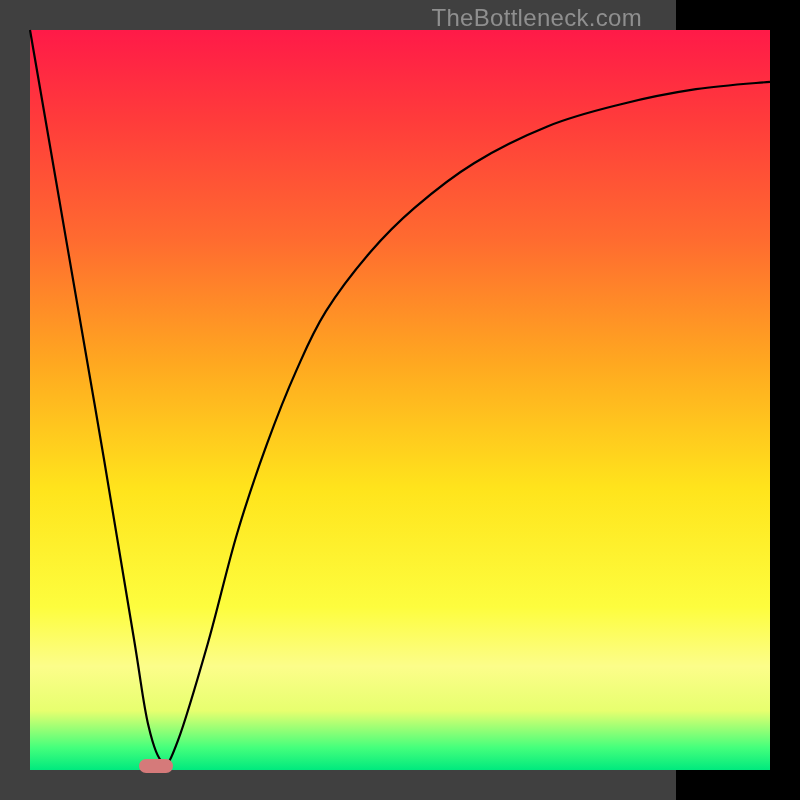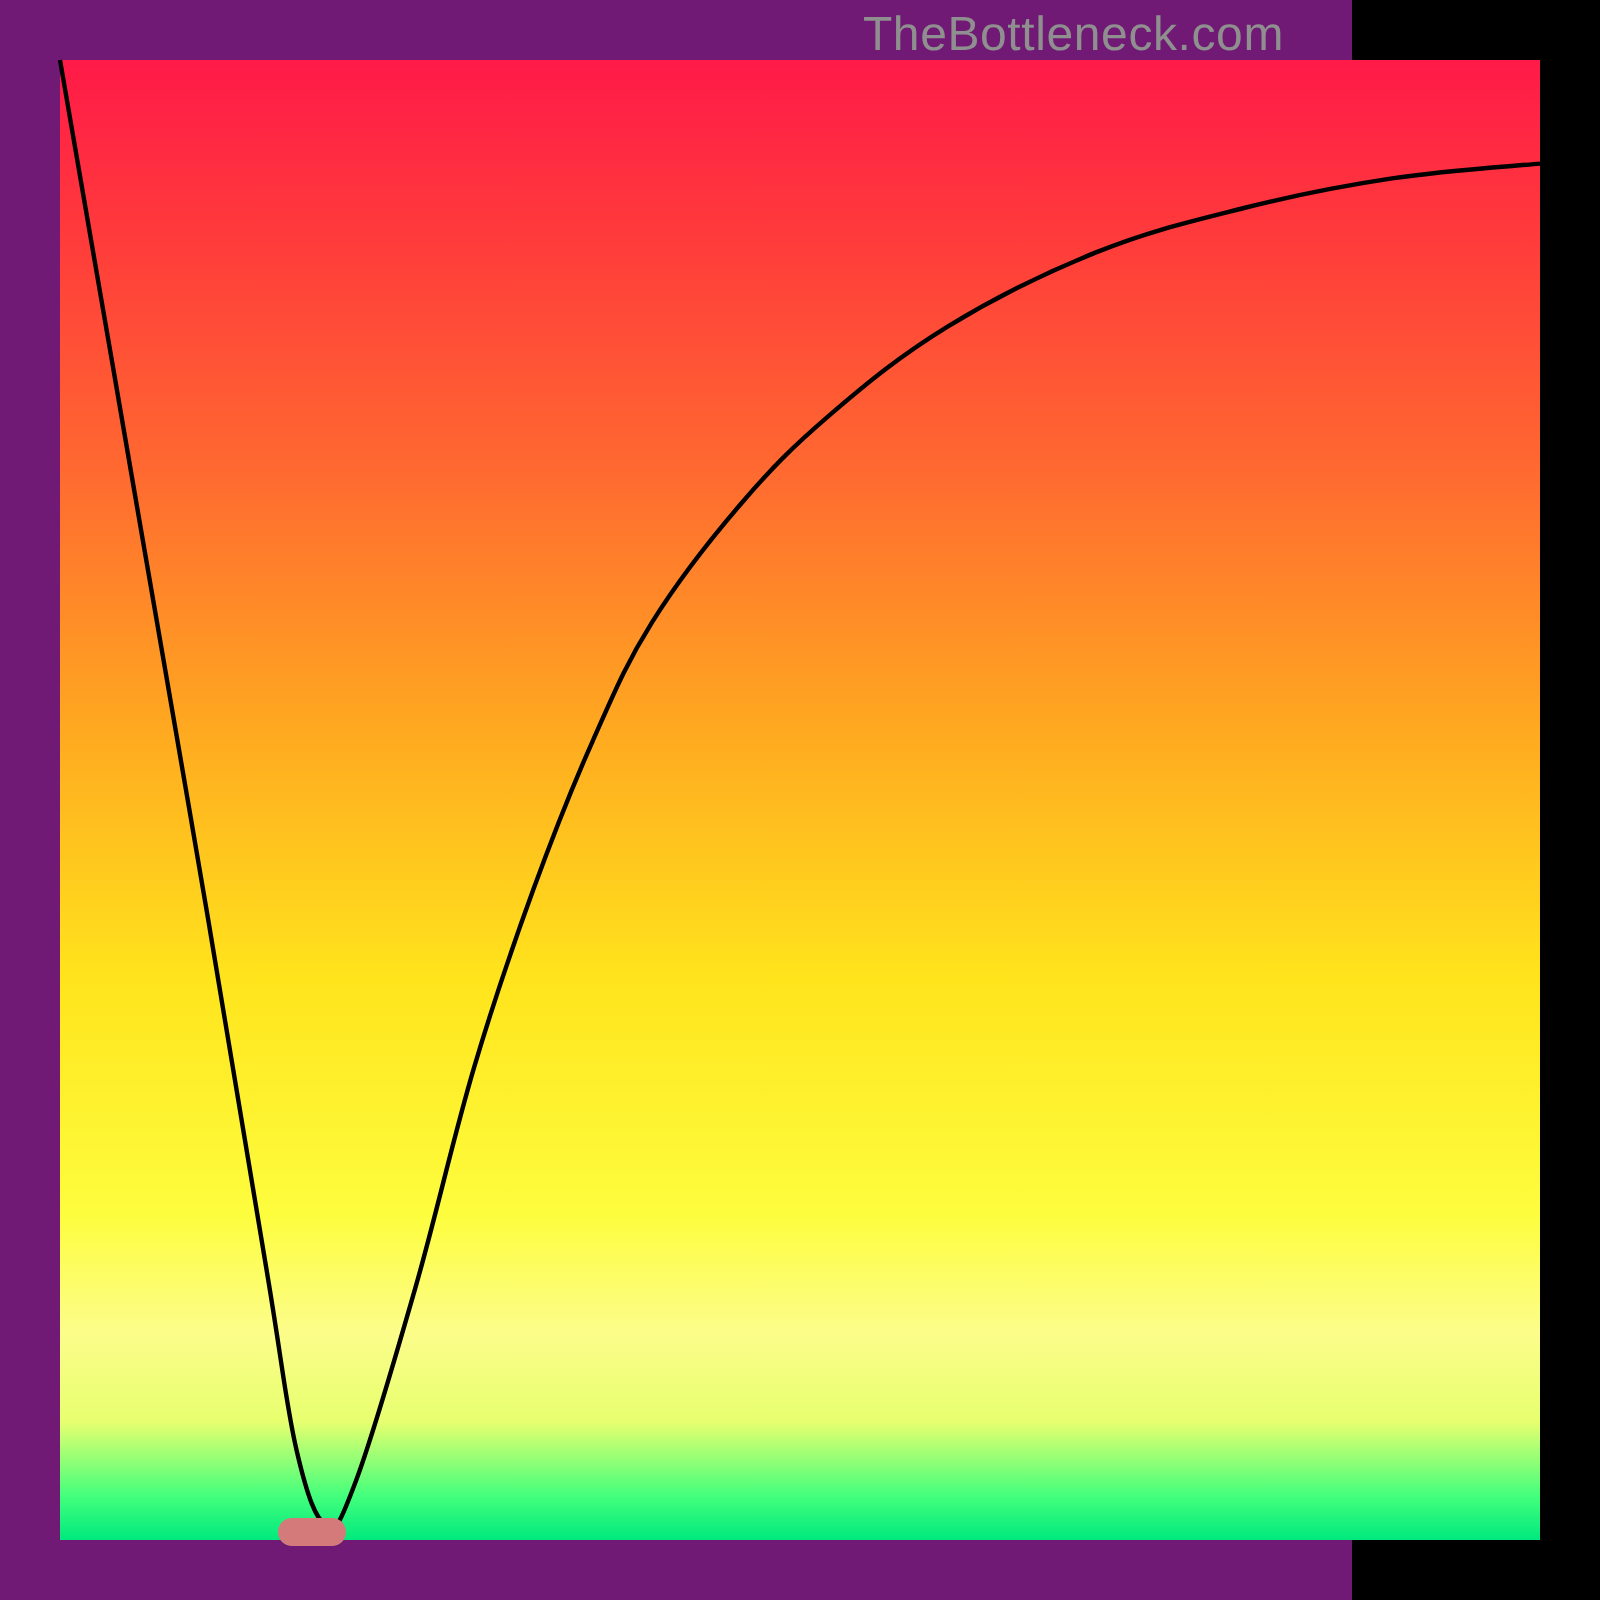--- a/index.html
+++ b/index.html
@@ -7,21 +7,21 @@
     padding: 0;
     width: 800px;
     height: 800px;
     background: #000;
     overflow: hidden;
   }
   .frame {
     position: relative;
     width: 676px;
     height: 800px;
-    background: #701a75;
+    background: #404040;
   }
   .plot {
     position: absolute;
     left: 30px;
     top: 30px;
     width: 740px;
     height: 740px;
     background: linear-gradient(
       to bottom,
       #ff1a48 0%,

